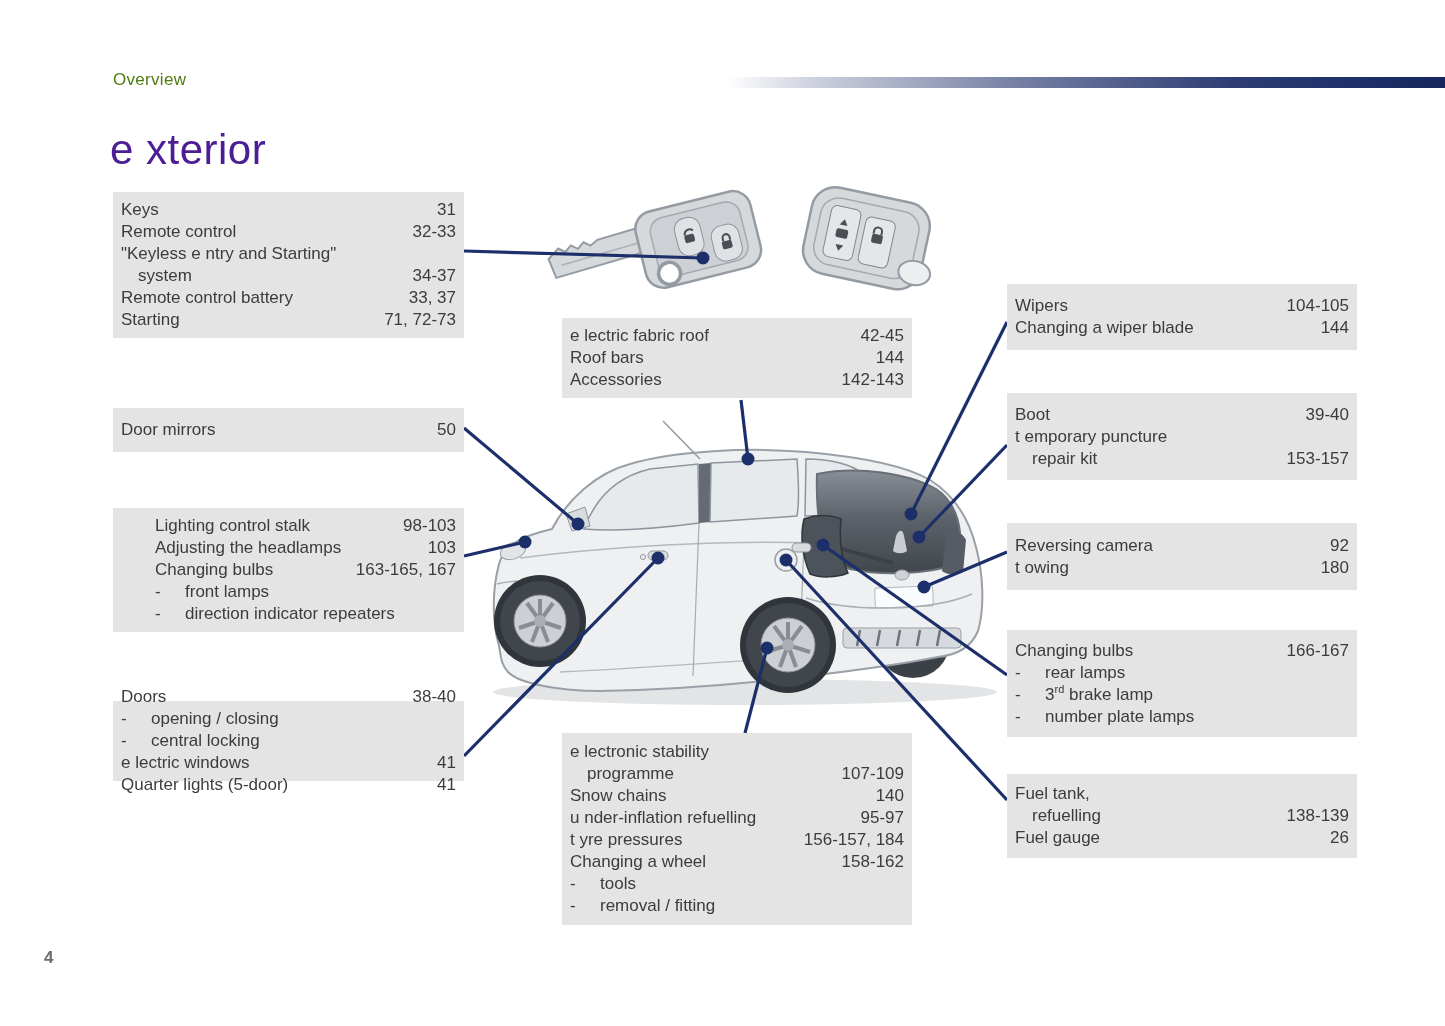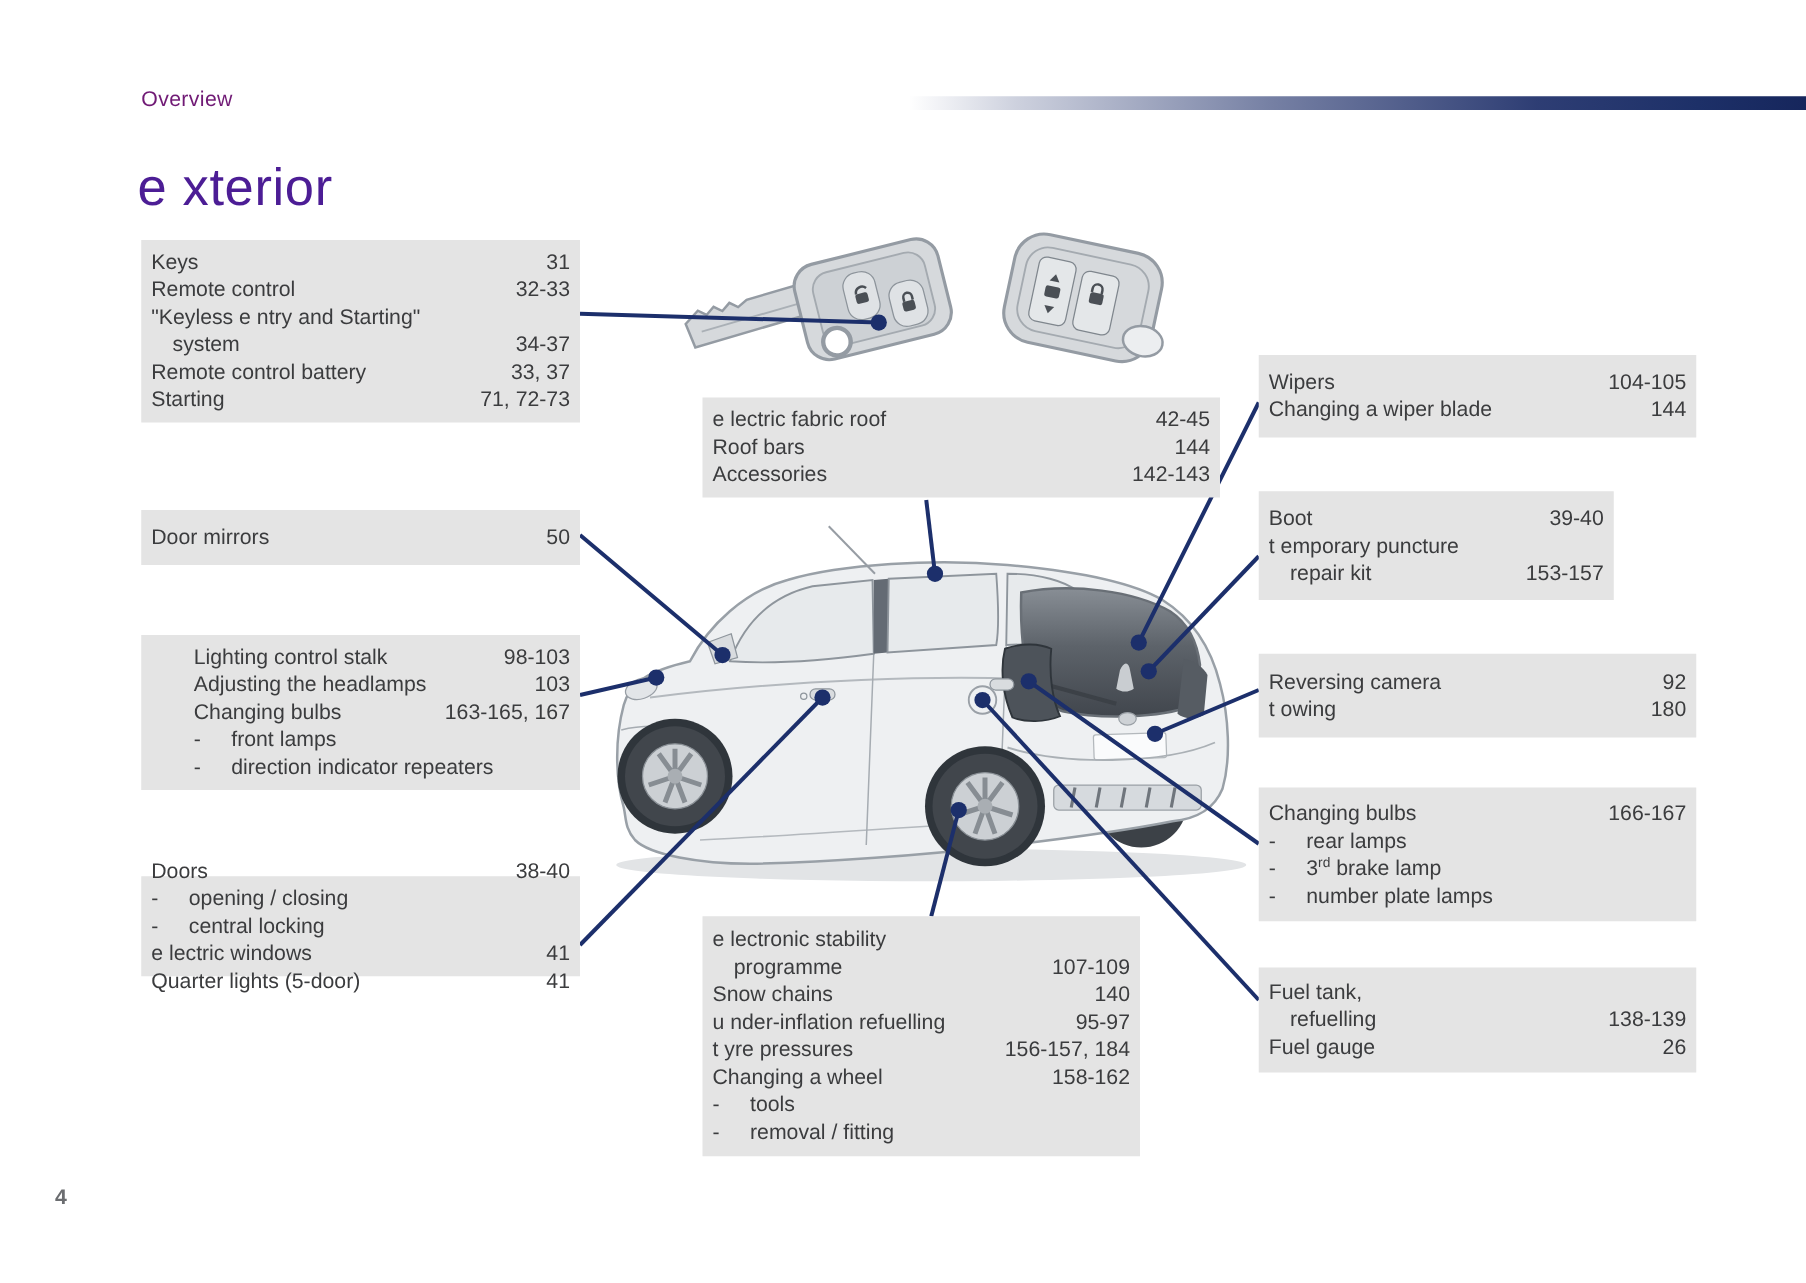--- a/index.html
+++ b/index.html
@@ -2,21 +2,21 @@
 <html><head>
 <meta charset="utf-8">
 <style>
   html,body { margin:0; padding:0; background:#ffffff; }
   .page {
     position:relative; width:1445px; height:1026px; overflow:hidden;
     background:#ffffff; font-family:"Liberation Sans", sans-serif;
   }
   .header {
     position:absolute; left:113px; top:70px;
-    font-size:17px; color:#701a75; letter-spacing:0.3px;
+    font-size:17px; color:#4d7c0f; letter-spacing:0.3px;
   }
   .gradient-bar {
     position:absolute; left:727px; top:77px; width:718px; height:11px;
     background:linear-gradient(90deg,
       rgba(28,45,104,0) 0%, rgba(28,45,104,0.22) 12%,
       rgba(28,45,104,0.60) 40%, rgba(28,45,104,0.92) 70%,
       #1d3068 88%, #16265c 100%);
   }
   .title {
     position:absolute; left:110px; top:126px; margin:0;
@@ -36,24 +36,24 @@
   .row .lbl { flex:0 1 auto; }
   .row .pg  { margin-left:auto; text-align:right; padding-left:8px; }
   .row.indent .lbl { padding-left:17px; }
   .row .dash { width:30px; flex:0 0 30px; }
   .row sup { font-size:11px; line-height:0; }
   
   #box-keys            { left:113px; top:192px; width:351px; height:146px; }
   #box-door-mirrors    { left:113px; top:408px; width:351px; height:44px;  }
   #box-lighting        { left:113px; top:508px; width:351px; height:124px;padding-left:42px; }
   #box-doors           { left:113px; top:701px; width:351px; height:80px; }
-  #box-roof            { left:562px; top:318px; width:414px; height:80px;  }
+  #box-roof            { left:562px; top:318px; width:350px; height:80px;  }
   #box-esp             { left:562px; top:733px; width:350px; height:192px; }
   #box-wipers          { left:1007px; top:284px; width:350px; height:66px; }
-  #box-boot            { left:1007px; top:393px; width:284px; height:87px; }
+  #box-boot            { left:1007px; top:393px; width:350px; height:87px; }
   #box-reversing       { left:1007px; top:523px; width:350px; height:67px; }
   #box-bulbs           { left:1007px; top:630px; width:350px; height:107px;}
   #box-fuel            { left:1007px; top:774px; width:350px; height:84px; }
   
   g[data-name^="connector-"] line   { stroke:#1c2f6b; stroke-width:3.2px; }
   g[data-name^="connector-"] circle { fill:#1c2f6b; }
 </style>
 </head>
 <body>
 

